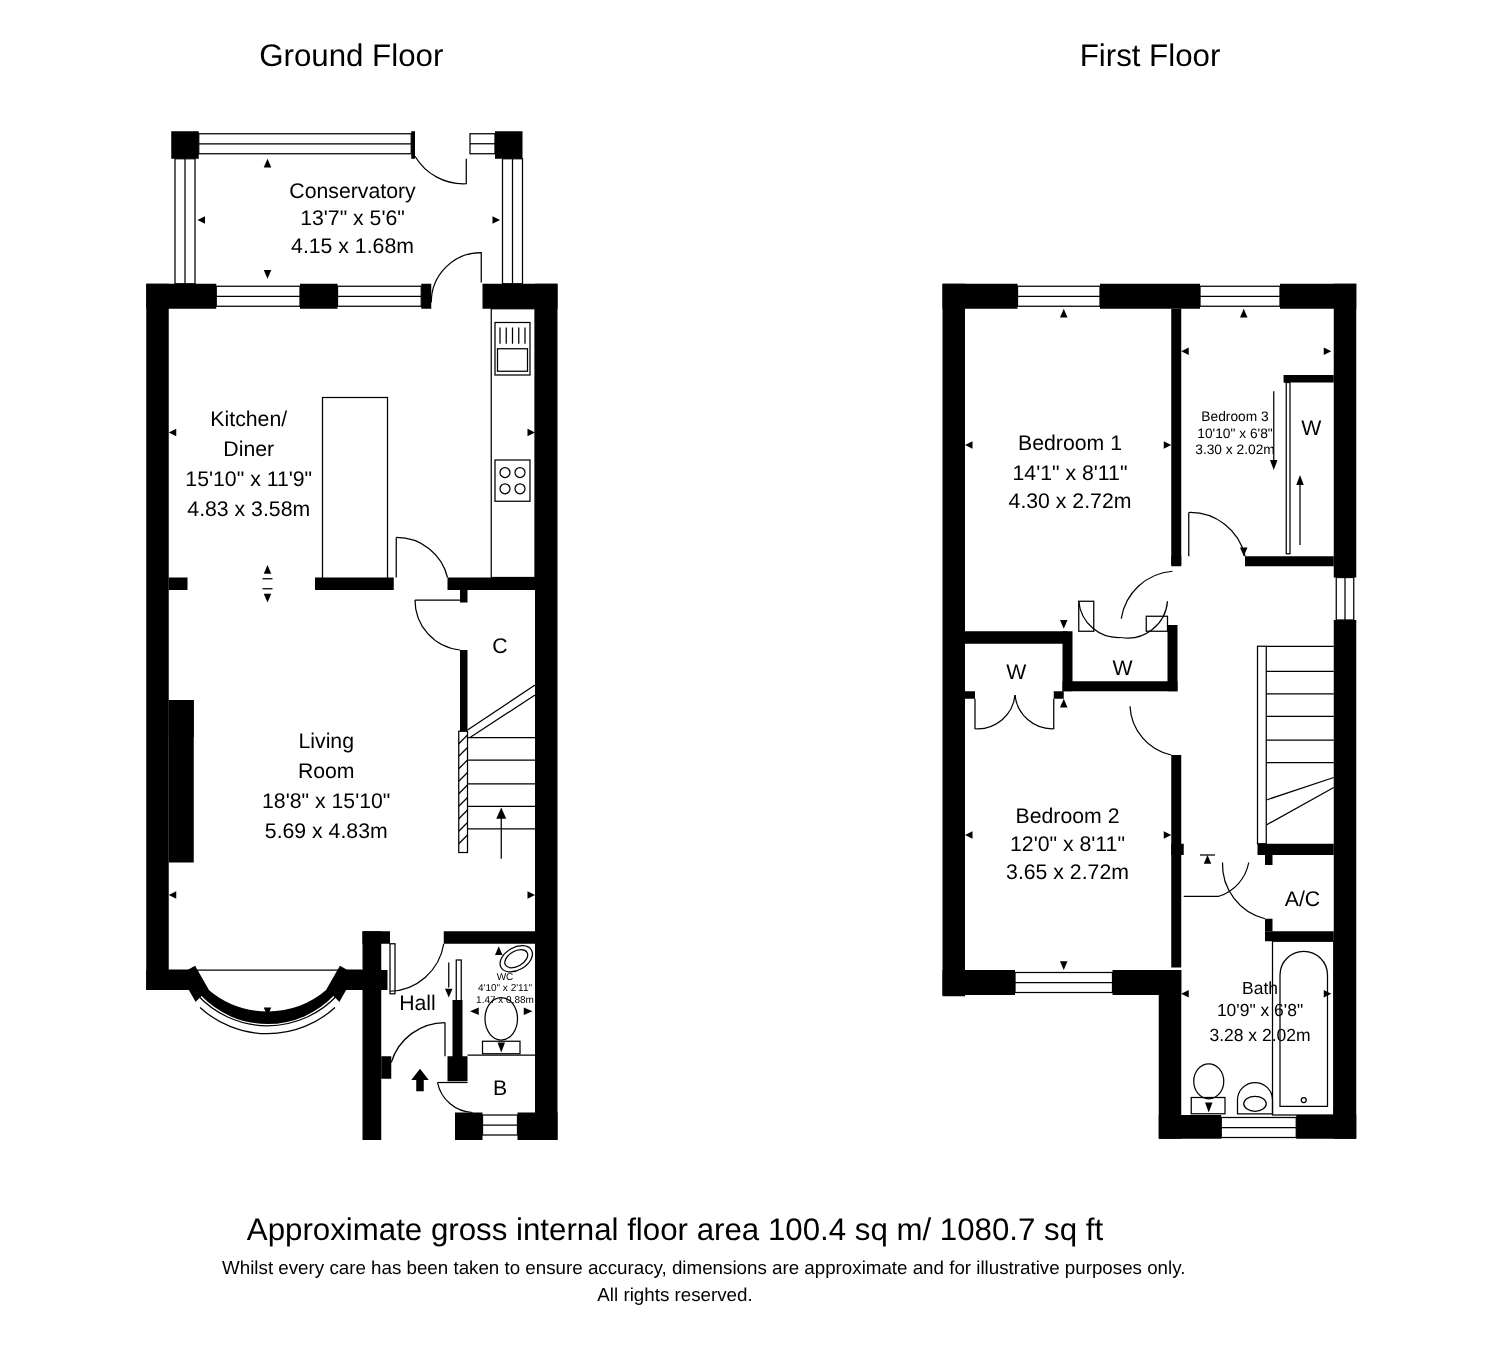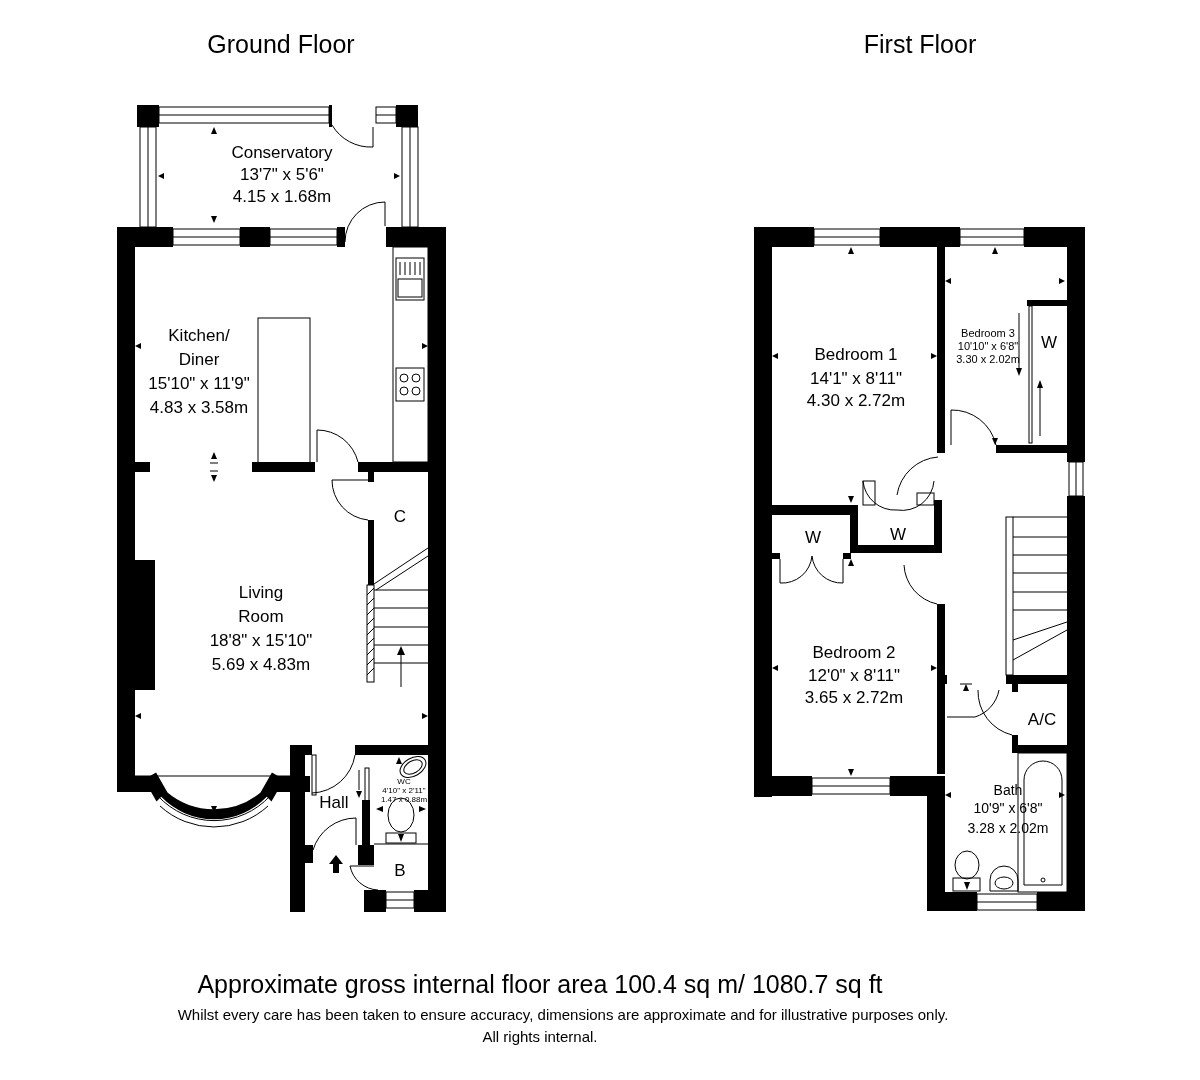--- a/index.html
+++ b/index.html
@@ -308,13 +308,13 @@
       <polygon class="arrow" points="1065,795 1059,792 1059,798"></polygon>
       <text class="room-label" x="1008" y="795" text-anchor="middle" style="font-size:14px">Bath</text>
       <text class="room-label" x="1008" y="813" text-anchor="middle" style="font-size:14px">10'9" x 6'8"</text>
       <text class="room-label" x="1008" y="833" text-anchor="middle" style="font-size:14px">3.28 x 2.02m</text>
     </g>
   </g>
 </svg>
 
 <div class="footer footer-main">Approximate gross internal floor area 100.4 sq m/ 1080.7 sq ft</div>
 <div class="footer footer-note">Whilst every care has been taken to ensure accuracy, dimensions are approximate and for illustrative purposes only.</div>
-<div class="footer footer-rights">All rights internal.</div>
+<div class="footer footer-rights">All rights reserved.</div>
 
 </body></html>

